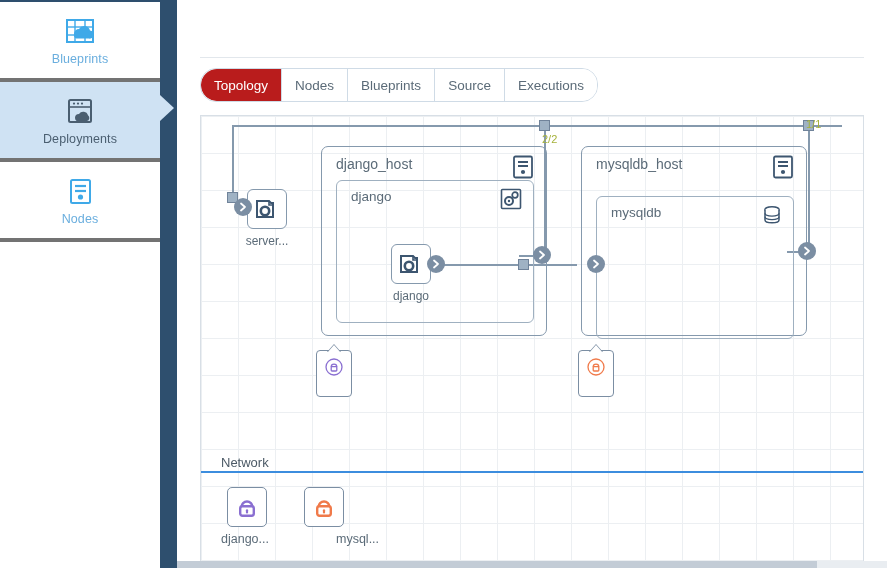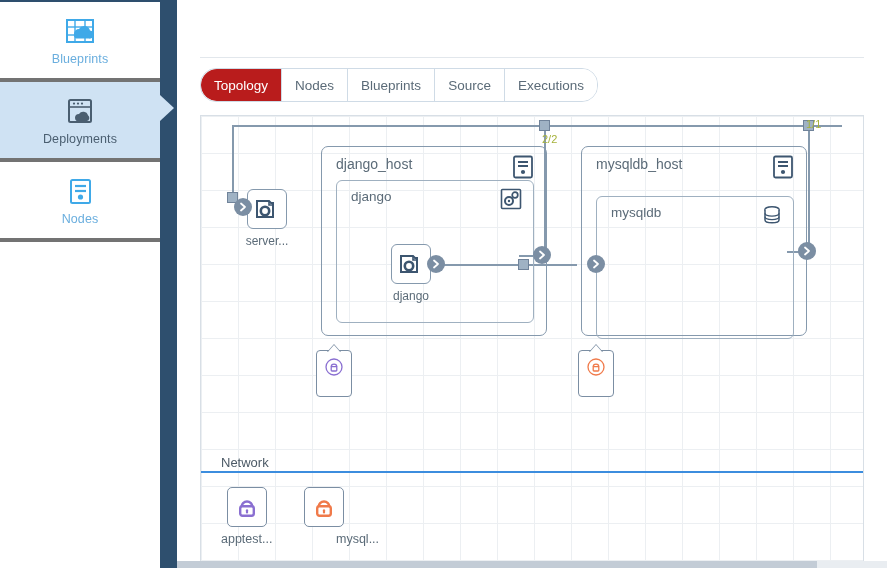--- a/index.html
+++ b/index.html
@@ -505,21 +505,21 @@
         <div class="net-label" style="left:20px; top:339px;">Network</div>
         <div class="net-rule" style="left:0px;  top:355px; width:664px;"></div>
 
         <div class="net-node" style="left:26px; top:371px;">
           <svg width="26" height="26" viewBox="0 0 26 26">
             <path d="M7.5 13 a5.5 5.5 0 0 1 11 0" fill="none" stroke="#8a6fd1" stroke-width="2.4"></path>
             <rect x="6.2" y="12.2" width="13.6" height="9.6" rx="2.2" fill="none" stroke="#8a6fd1" stroke-width="2.4"></rect>
             <rect x="11.9" y="15.2" width="2.2" height="4.4" rx="1.1" fill="#8a6fd1"></rect>
           </svg>
         </div>
-        <div class="net-caption" style="left:20px; top:416px;">apptest...</div>
+        <div class="net-caption" style="left:20px; top:416px;">django...</div>
 
         <div class="net-node" style="left:103px; top:371px;">
           <svg width="26" height="26" viewBox="0 0 26 26">
             <path d="M7.5 13 a5.5 5.5 0 0 1 11 0" fill="none" stroke="#f07a4a" stroke-width="2.4"></path>
             <rect x="6.2" y="12.2" width="13.6" height="9.6" rx="2.2" fill="none" stroke="#f07a4a" stroke-width="2.4"></rect>
             <rect x="11.9" y="15.2" width="2.2" height="4.4" rx="1.1" fill="#f07a4a"></rect>
           </svg>
         </div>
         <div class="net-caption" style="left:99px; top:416px;margin-left:36px;">mysql...</div>
 

